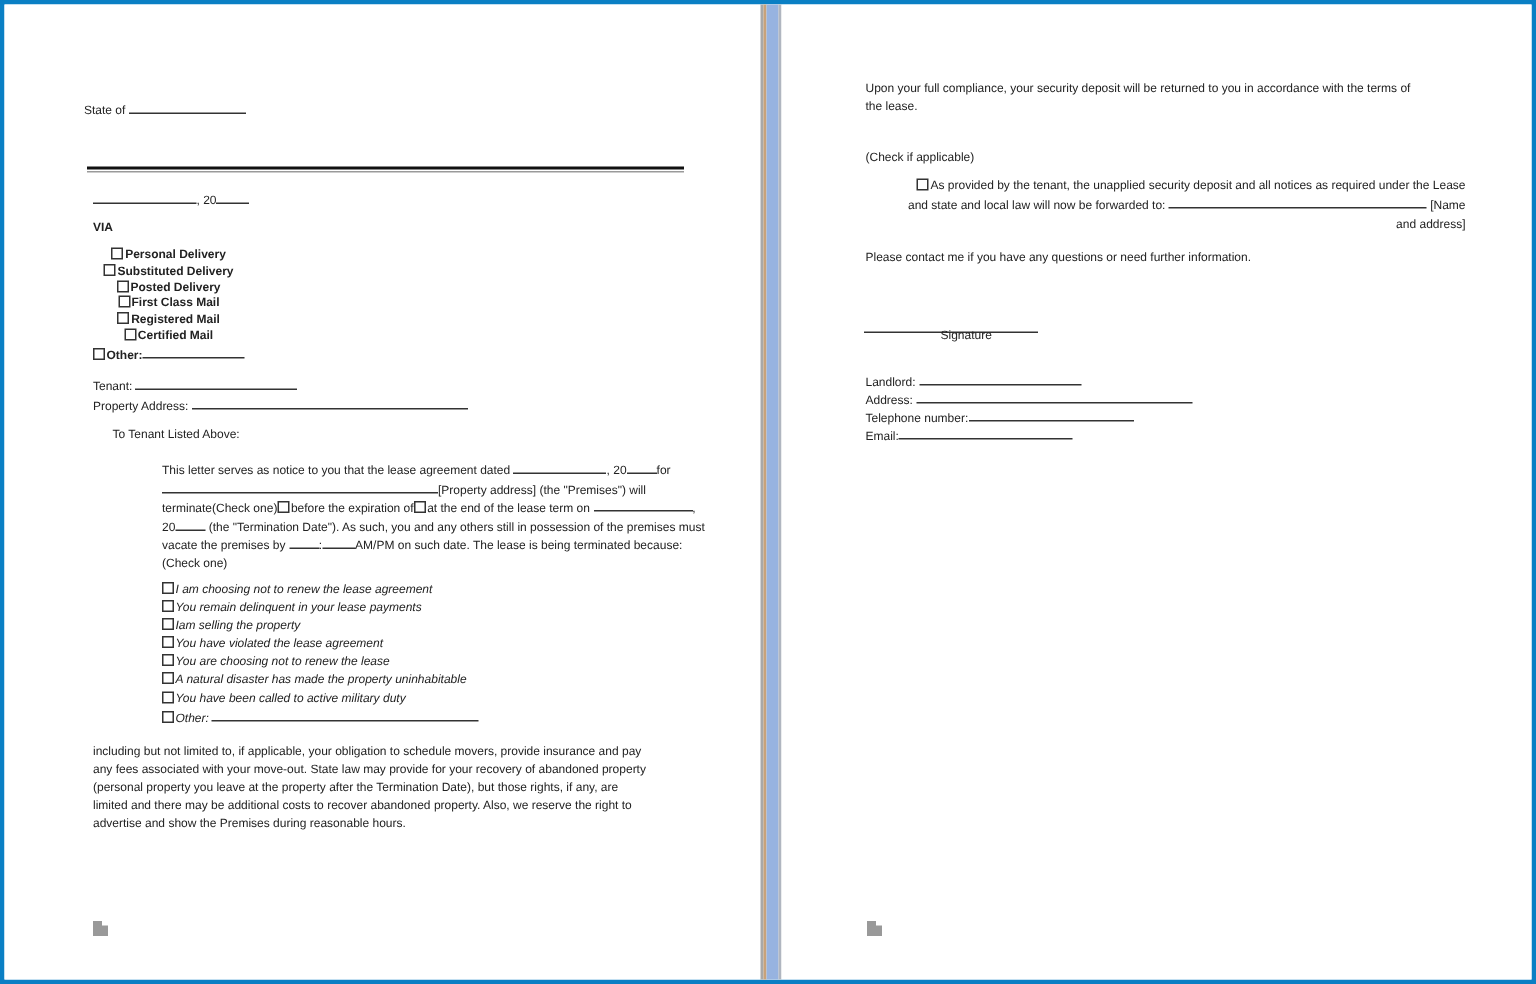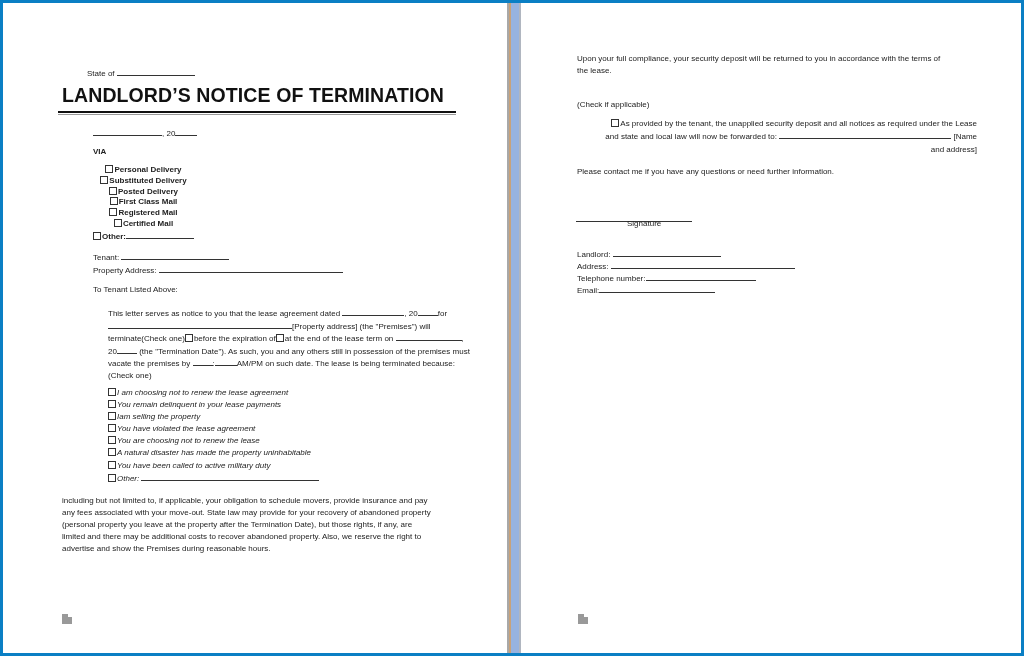--- a/index.html
+++ b/index.html
@@ -7,21 +7,21 @@
   .frame{position:absolute;left:3px;top:3px;width:1018px;height:650px;background:#fff;}
   .divider{position:absolute;left:504px;top:0;width:14px;height:650px;background:#fff;}
   .divider .g1{position:absolute;left:0;top:0;width:2px;height:100%;background:#a8a8a8;}
   .divider .g2{position:absolute;left:2px;top:0;width:2px;height:100%;background:#c8a27a;}
   .divider .g3{position:absolute;left:4px;top:0;width:8px;height:100%;background:#97b3e0;}
   .divider .g4{position:absolute;left:12px;top:0;width:2px;height:100%;background:#b0b6c0;}
   .page{position:absolute;top:0;height:650px;background:#fff;}
   .page.left{left:0;width:504px;}
   .page.right{left:518px;width:500px;}
   .abs{position:absolute;}
-  .small{font-size:8px;line-height:11px;margin-left:31px;}
+  .small{font-size:8px;line-height:11px;}
   .bold{font-weight:bold;}
   .title{font-weight:bold;font-size:19.5px;letter-spacing:0.1px;color:#111;white-space:nowrap;}
   .rule1{height:2px;background:#111;}
   .rule2{height:1px;background:#9a9a9a;}
   .ul{display:inline-block;border-bottom:1px solid #333;height:8px;vertical-align:baseline;}
   .cb{display:inline-block;width:6px;height:6px;border:1px solid #333;margin-right:1px;vertical-align:-1px;}
   .para{font-size:8px;line-height:11.6px;}
   .logo{width:10px;height:10px;position:absolute;}
   .logo .a{position:absolute;left:0;top:0;width:6px;height:10px;background:#999;}
   .logo .b{position:absolute;left:6px;top:3px;width:4px;height:7px;background:#999;}
@@ -31,21 +31,20 @@
 </head>
 <body>
 
 <div class="frame">
 
   <div class="page left">
     <div class="abs small" style="left:53px;top:64px;">
       <span>State of</span>
       <span class="ul" style="width:78px;"></span>
     </div>
-    <div class="abs title" style="left:59px;top:81px;">LANDLORD’S NOTICE OF TERMINATION</div>
     <div class="abs rule1" style="left:55px;top:108px;width:398px;"></div>
     <div class="abs rule2" style="left:55px;top:111px;width:398px;"></div>
 
     <div class="abs small" style="left:59px;top:124px;">
       <span class="ul" style="width:69px;"></span><span>, 20</span><span class="ul" style="width:22px;"></span>
     </div>
     <div class="abs small bold" style="left:59px;top:143px;">VIA</div>
 
     <div class="abs small bold" style="left:59px;top:162px;line-height:10.8px;text-align:center;">
       <div><span class="cb"></span><span>Personal Delivery</span></div>
@@ -55,21 +54,21 @@
       <div><span class="cb"></span><span>Registered Mail</span></div>
       <div><span class="cb"></span><span>Certified Mail</span></div>
       <div><span class="cb"></span><span>Other:</span><span class="ul" style="width:68px;"></span></div>
     </div>
 
     <div class="abs small" style="left:59px;top:248px;line-height:10.8px;">
       <div><span>Tenant:</span> <span class="ul" style="width:108px;"></span></div>
       <div><span>Property Address:</span> <span class="ul" style="width:184px;"></span></div>
     </div>
 
-    <div class="abs small" style="left:59px;top:281px;">To Tenant Listed Above:</div>
+    <div class="abs small" style="left:72px;top:281px;">To Tenant Listed Above:</div>
 
     <div class="abs para" style="left:59px;top:304px;width:390px;margin-left:46px;">
       <div><span>This letter serves as notice to you that the lease agreement dated</span> <span class="ul" style="width:62px;"></span><span>, 20</span><span class="ul" style="width:20px;"></span><span>for</span></div>
       <div><span class="ul" style="width:184px;"></span><span>[Property address] (the "Premises") will</span></div>
       <div><span>terminate(Check one)</span><span class="cb"></span><span>before the expiration of</span><span class="cb"></span><span>at the end of the lease term on</span> <span class="ul" style="width:66px;"></span><span>,</span></div>
       <div><span>20</span><span class="ul" style="width:20px;"></span> <span>(the "Termination Date"). As such, you and any others still in possession of the premises must</span></div>
       <div><span>vacate the premises by</span> <span class="ul" style="width:20px;"></span><span>:</span><span class="ul" style="width:22px;"></span><span>AM/PM on such date. The lease is being terminated because:</span></div>
       <div><span>(Check one)</span></div>
     </div>
 

